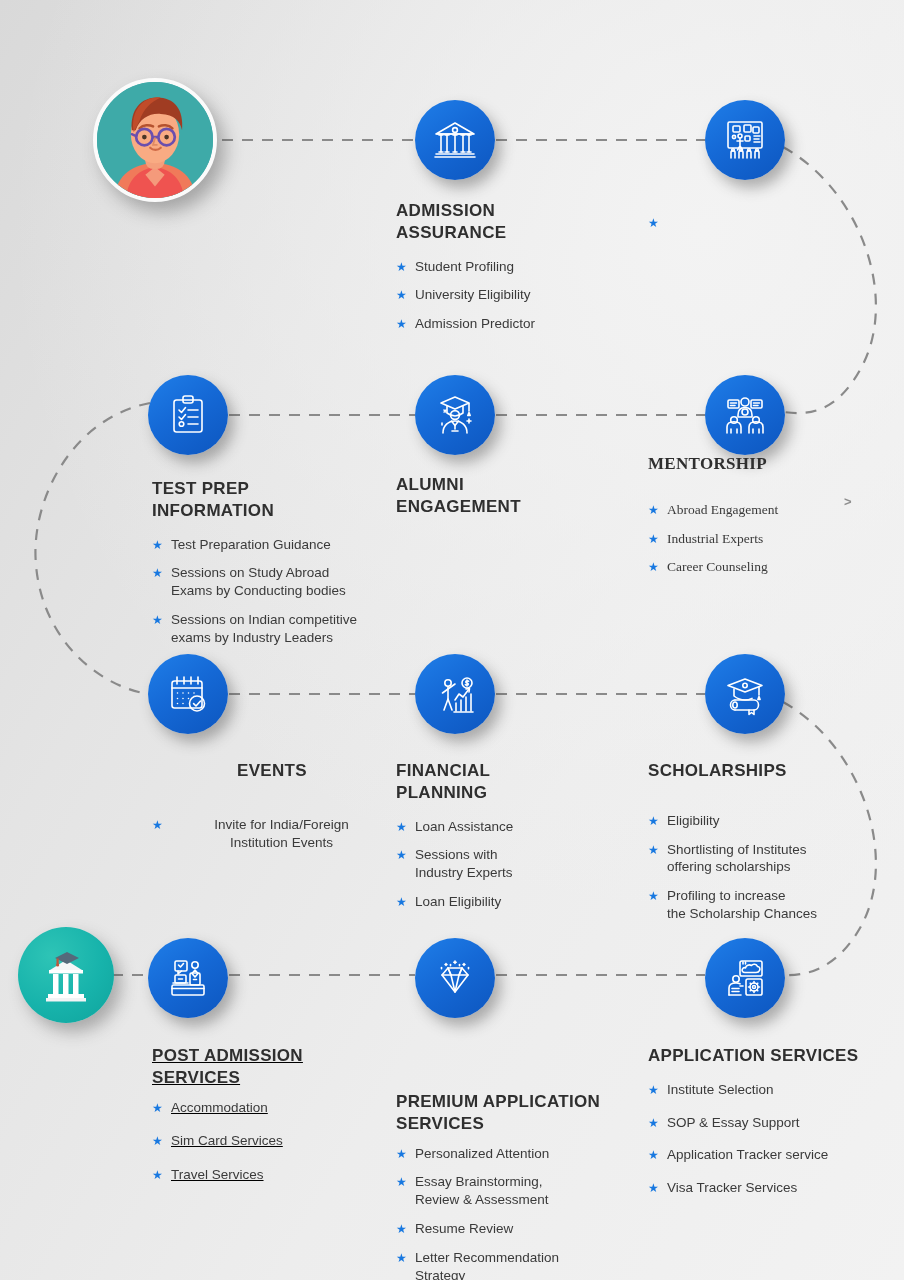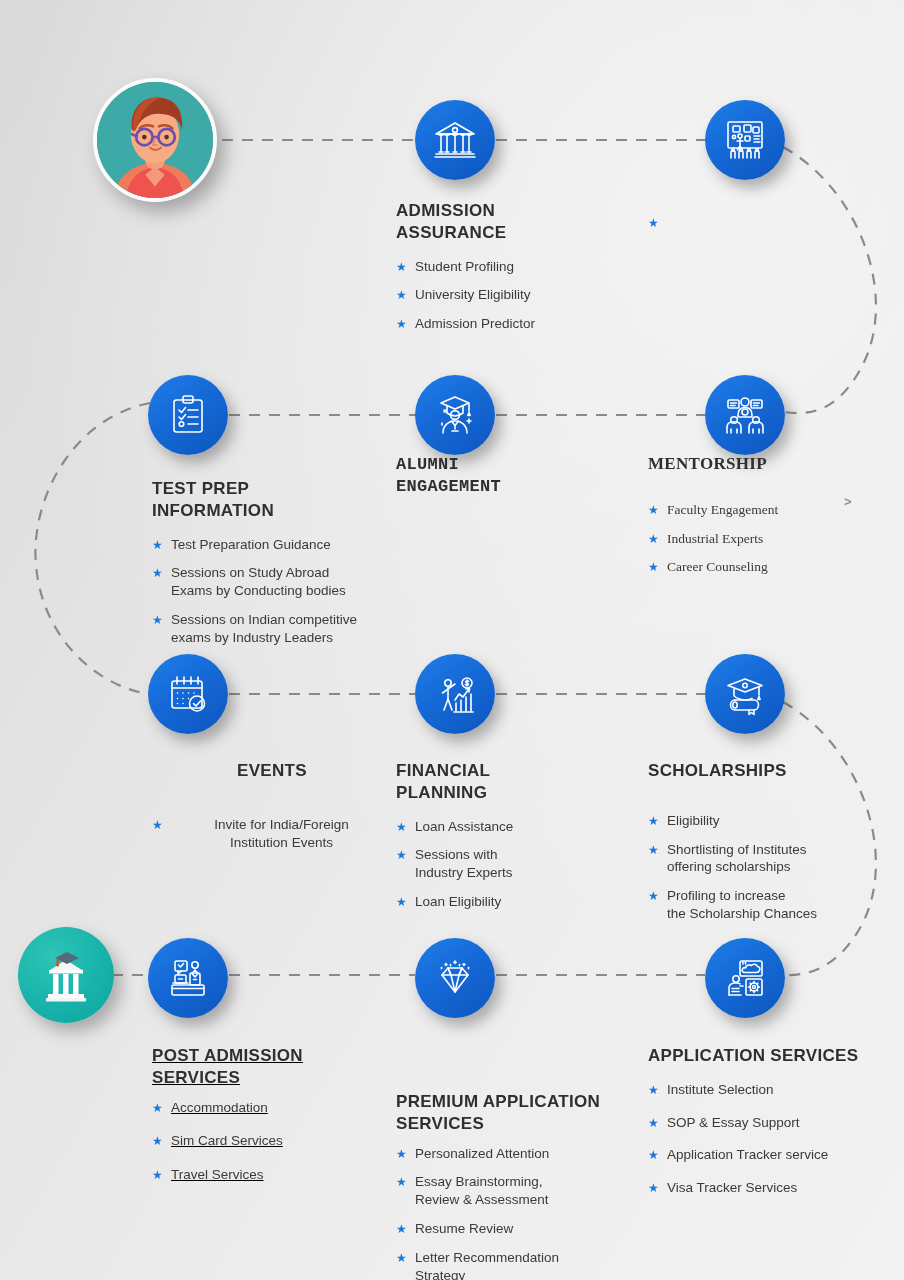--- a/index.html
+++ b/index.html
@@ -217,29 +217,29 @@
 INFORMATION</div>
     <ul class="blk-list">
       <li><span class="star">★</span><span>Test Preparation Guidance</span></li>
       <li><span class="star">★</span><span>Sessions on Study Abroad
 Exams by Conducting bodies</span></li>
       <li><span class="star">★</span><span>Sessions on Indian competitive
 exams by Industry Leaders</span></li>
     </ul>
   </div>
 
-  <div class="block" style="left:396px; top:454px; width:220px;font-family:Liberation Mono, monospace;">
+  <div class="block" style="left:396px; top:474px; width:220px;">
     <div class="blk-title">ALUMNI
 ENGAGEMENT</div>
   </div>
 
   <div class="block" style="left:648px; top:453px; width:230px;font-family:Liberation Serif, serif;">
     <div class="blk-title">MENTORSHIP</div>
     <ul class="blk-list" style="margin-top:26px;">
-      <li><span class="star">★</span><span>Faculty Engagement</span></li>
+      <li><span class="star">★</span><span>Abroad Engagement</span></li>
       <li><span class="star">★</span><span>Industrial Experts</span></li>
       <li><span class="star">★</span><span>Career Counseling</span></li>
     </ul>
   </div>
 
   <div class="chevron" style="left:844px; top:494px;">&gt;</div>
 
   <div class="node" style="left:148px; top:654px;">
     <svg viewBox="0 0 48 48">
       <rect x="8" y="11" width="30" height="27" rx="2.5"></rect>

